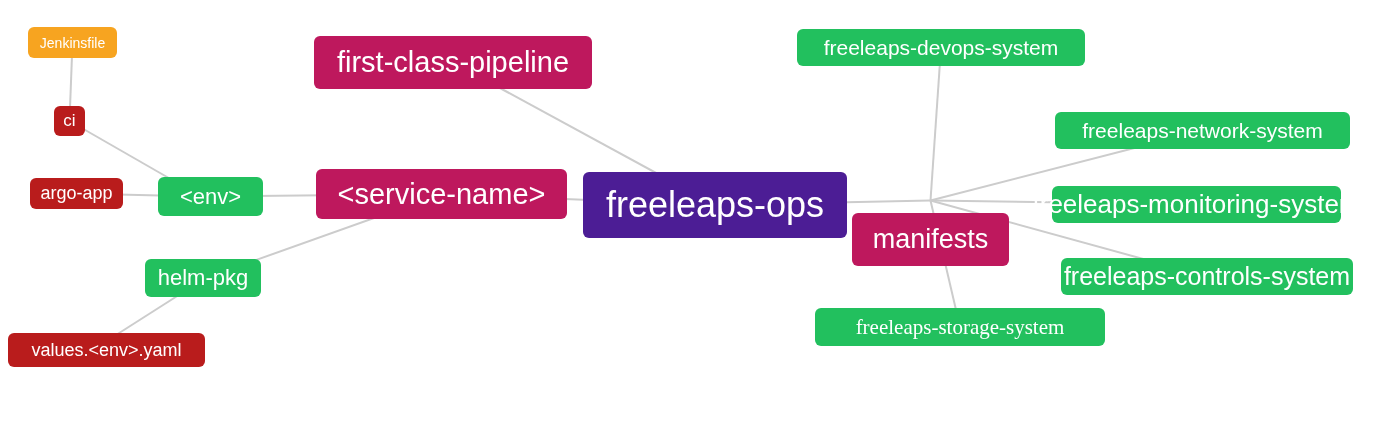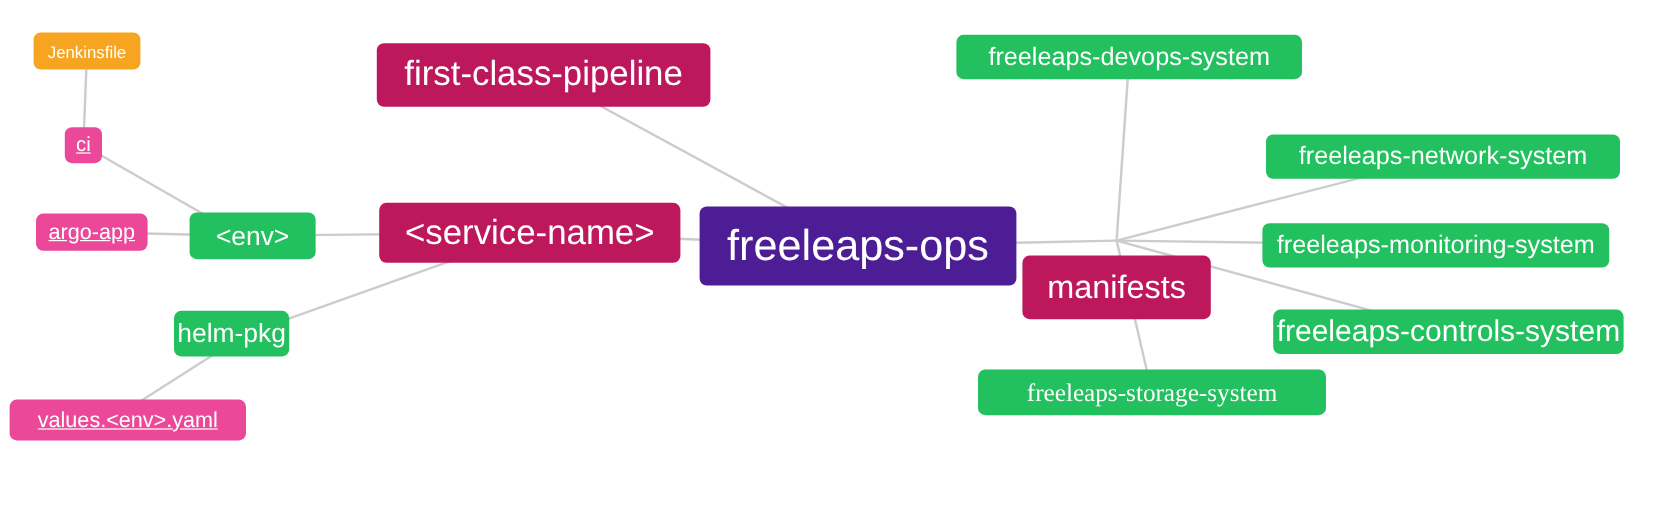--- a/index.html
+++ b/index.html
@@ -18,21 +18,21 @@
     color:#ffffff;
     border-radius:6px;
     box-sizing:border-box;
     white-space:nowrap;
     cursor:pointer;
     user-select:none;
   }
   .node.blue{background:#be185d;}
   .node.green{background:#22c05e;justify-content:center;}
   .node.orange{background:#f7a420;}
-  .node.red{background:#ec4899;text-decoration:underline;}
+  .node.red{background:#b91c1c;}
   .node.dark{background:#4c1d95;}
 </style>
 </head>
 <body>
 
 <div class="canvas">
   <svg class="edge-layer" width="1390" height="421" viewBox="0 0 1390 421">
       <line x1="72.5" y1="42.5" x2="69.5" y2="121" stroke="#cccccc"></line>
       <line x1="69.5" y1="121" x2="201" y2="196.5" stroke="#cccccc"></line>
       <line x1="76.5" y1="193.5" x2="201" y2="196.5" stroke="#cccccc"></line>
@@ -60,33 +60,33 @@
       </div>
       <div class="node blue" style="left: 852px; top: 174px; width: 157px; height: 53px; font-size: 27px; margin-top: 39px;">
         <span>manifests</span>
       </div>
       <div class="node green" style="left: 797px; top: 29px; width: 288px; height: 37px; font-size: 21px;">
         <span>freeleaps-devops-system</span>
       </div>
       <div class="node green" style="left: 1055px; top: 112px; width: 295px; height: 37px; font-size: 21px;">
         <span>freeleaps-network-system</span>
       </div>
-      <div class="node green" style="left: 1052px; top: 186px; width: 289px; height: 37px; font-size: 21px;">
+      <div class="node green" style="left: 1052px; top: 186px; width: 289px; height: 37px; font-size: 26px;">
         <span>freeleaps-monitoring-system</span>
       </div>
       <div class="node green" style="left: 1061px; top: 258px; width: 292px; height: 37px; font-size: 25px;">
         <span>freeleaps-controls-system</span>
       </div>
       <div class="node green" style="left: 815px; top: 308px; width: 290px; height: 38px; font-size: 21px; font-family: Liberation Serif, serif;">
         <span>freeleaps-storage-system</span>
       </div>
       <div class="node green" style="left: 158px; top: 177px; width: 105px; height: 39px; font-size: 22px;">
         <span>&lt;env&gt;</span>
       </div>
-      <div class="node green" style="left: 145px; top: 259px; width: 96px; height: 38px; font-size: 22px;">
+      <div class="node green" style="left: 145px; top: 259px; width: 116px; height: 38px; font-size: 22px;">
         <span>helm-pkg</span>
       </div>
       <div class="node red" style="left: 30px; top: 178px; width: 93px; height: 31px; font-size: 18px;">
         <span>argo-app</span>
       </div>
       <div class="node red" style="left: 54px; top: 106px; width: 31px; height: 30px; font-size: 17px;">
         <span>ci</span>
       </div>
       <div class="node red" style="left: 8px; top: 333px; width: 197px; height: 34px; font-size: 18px;">
         <span>values.&lt;env&gt;.yaml</span>

